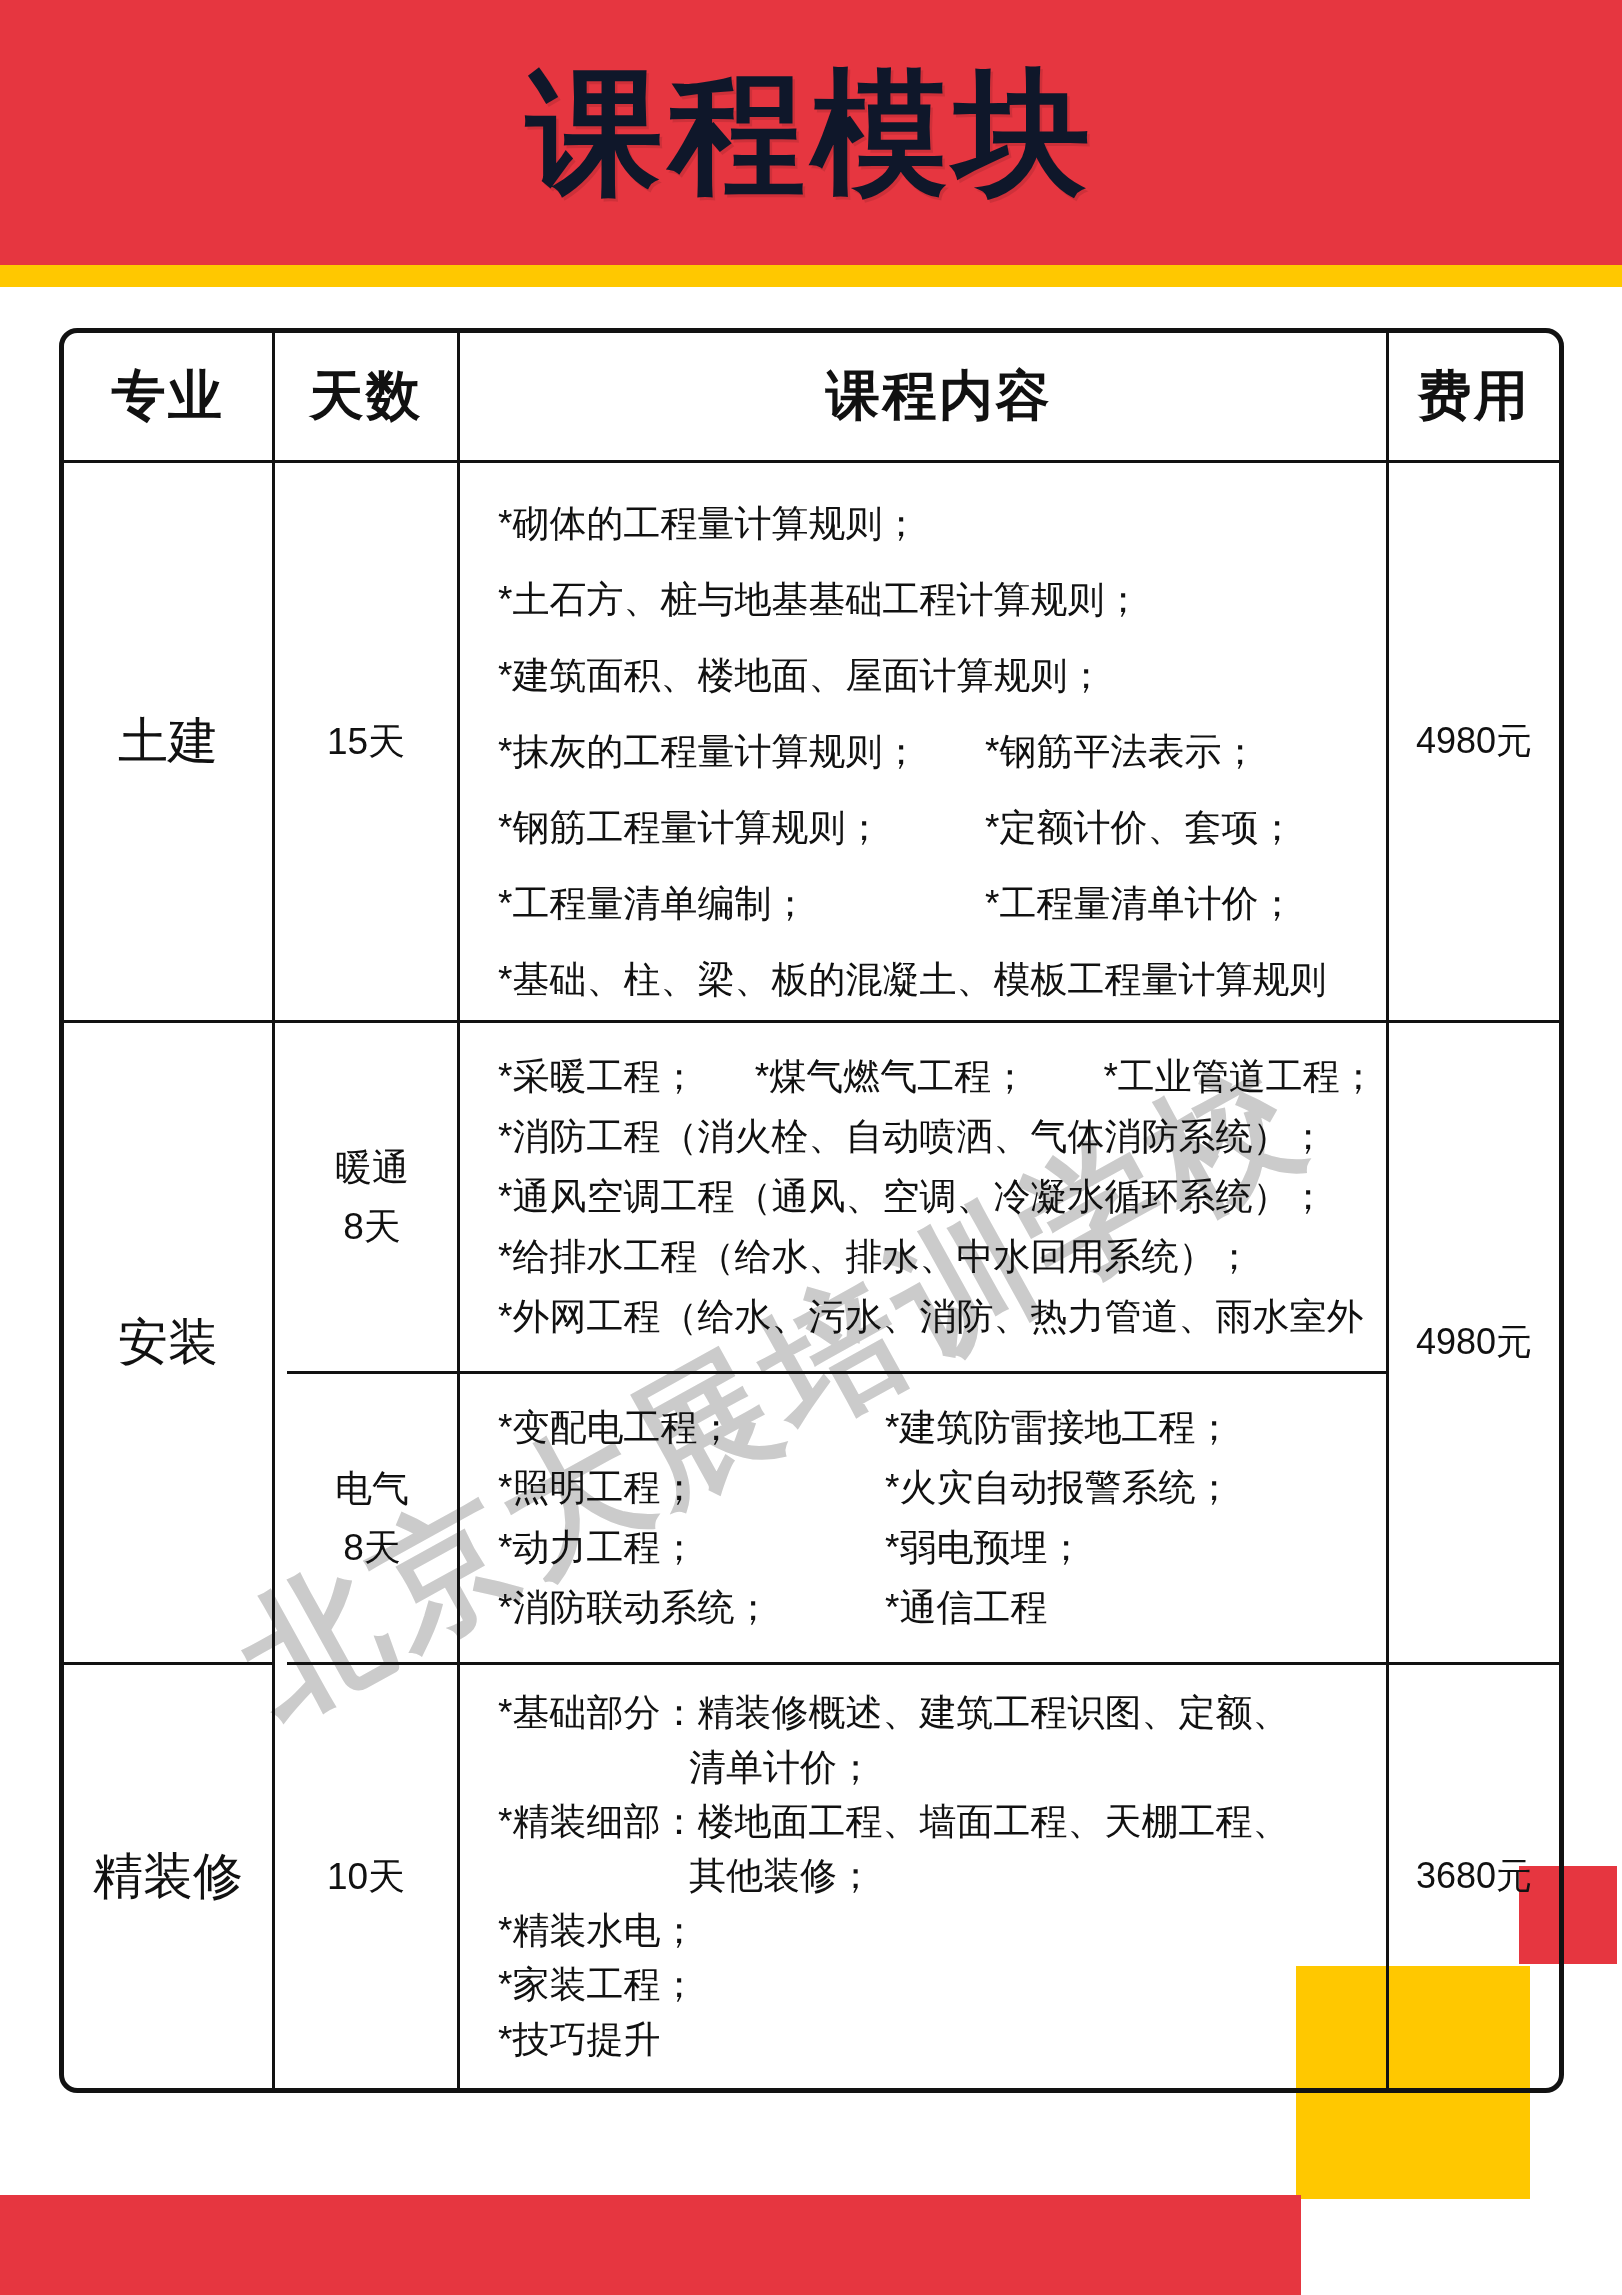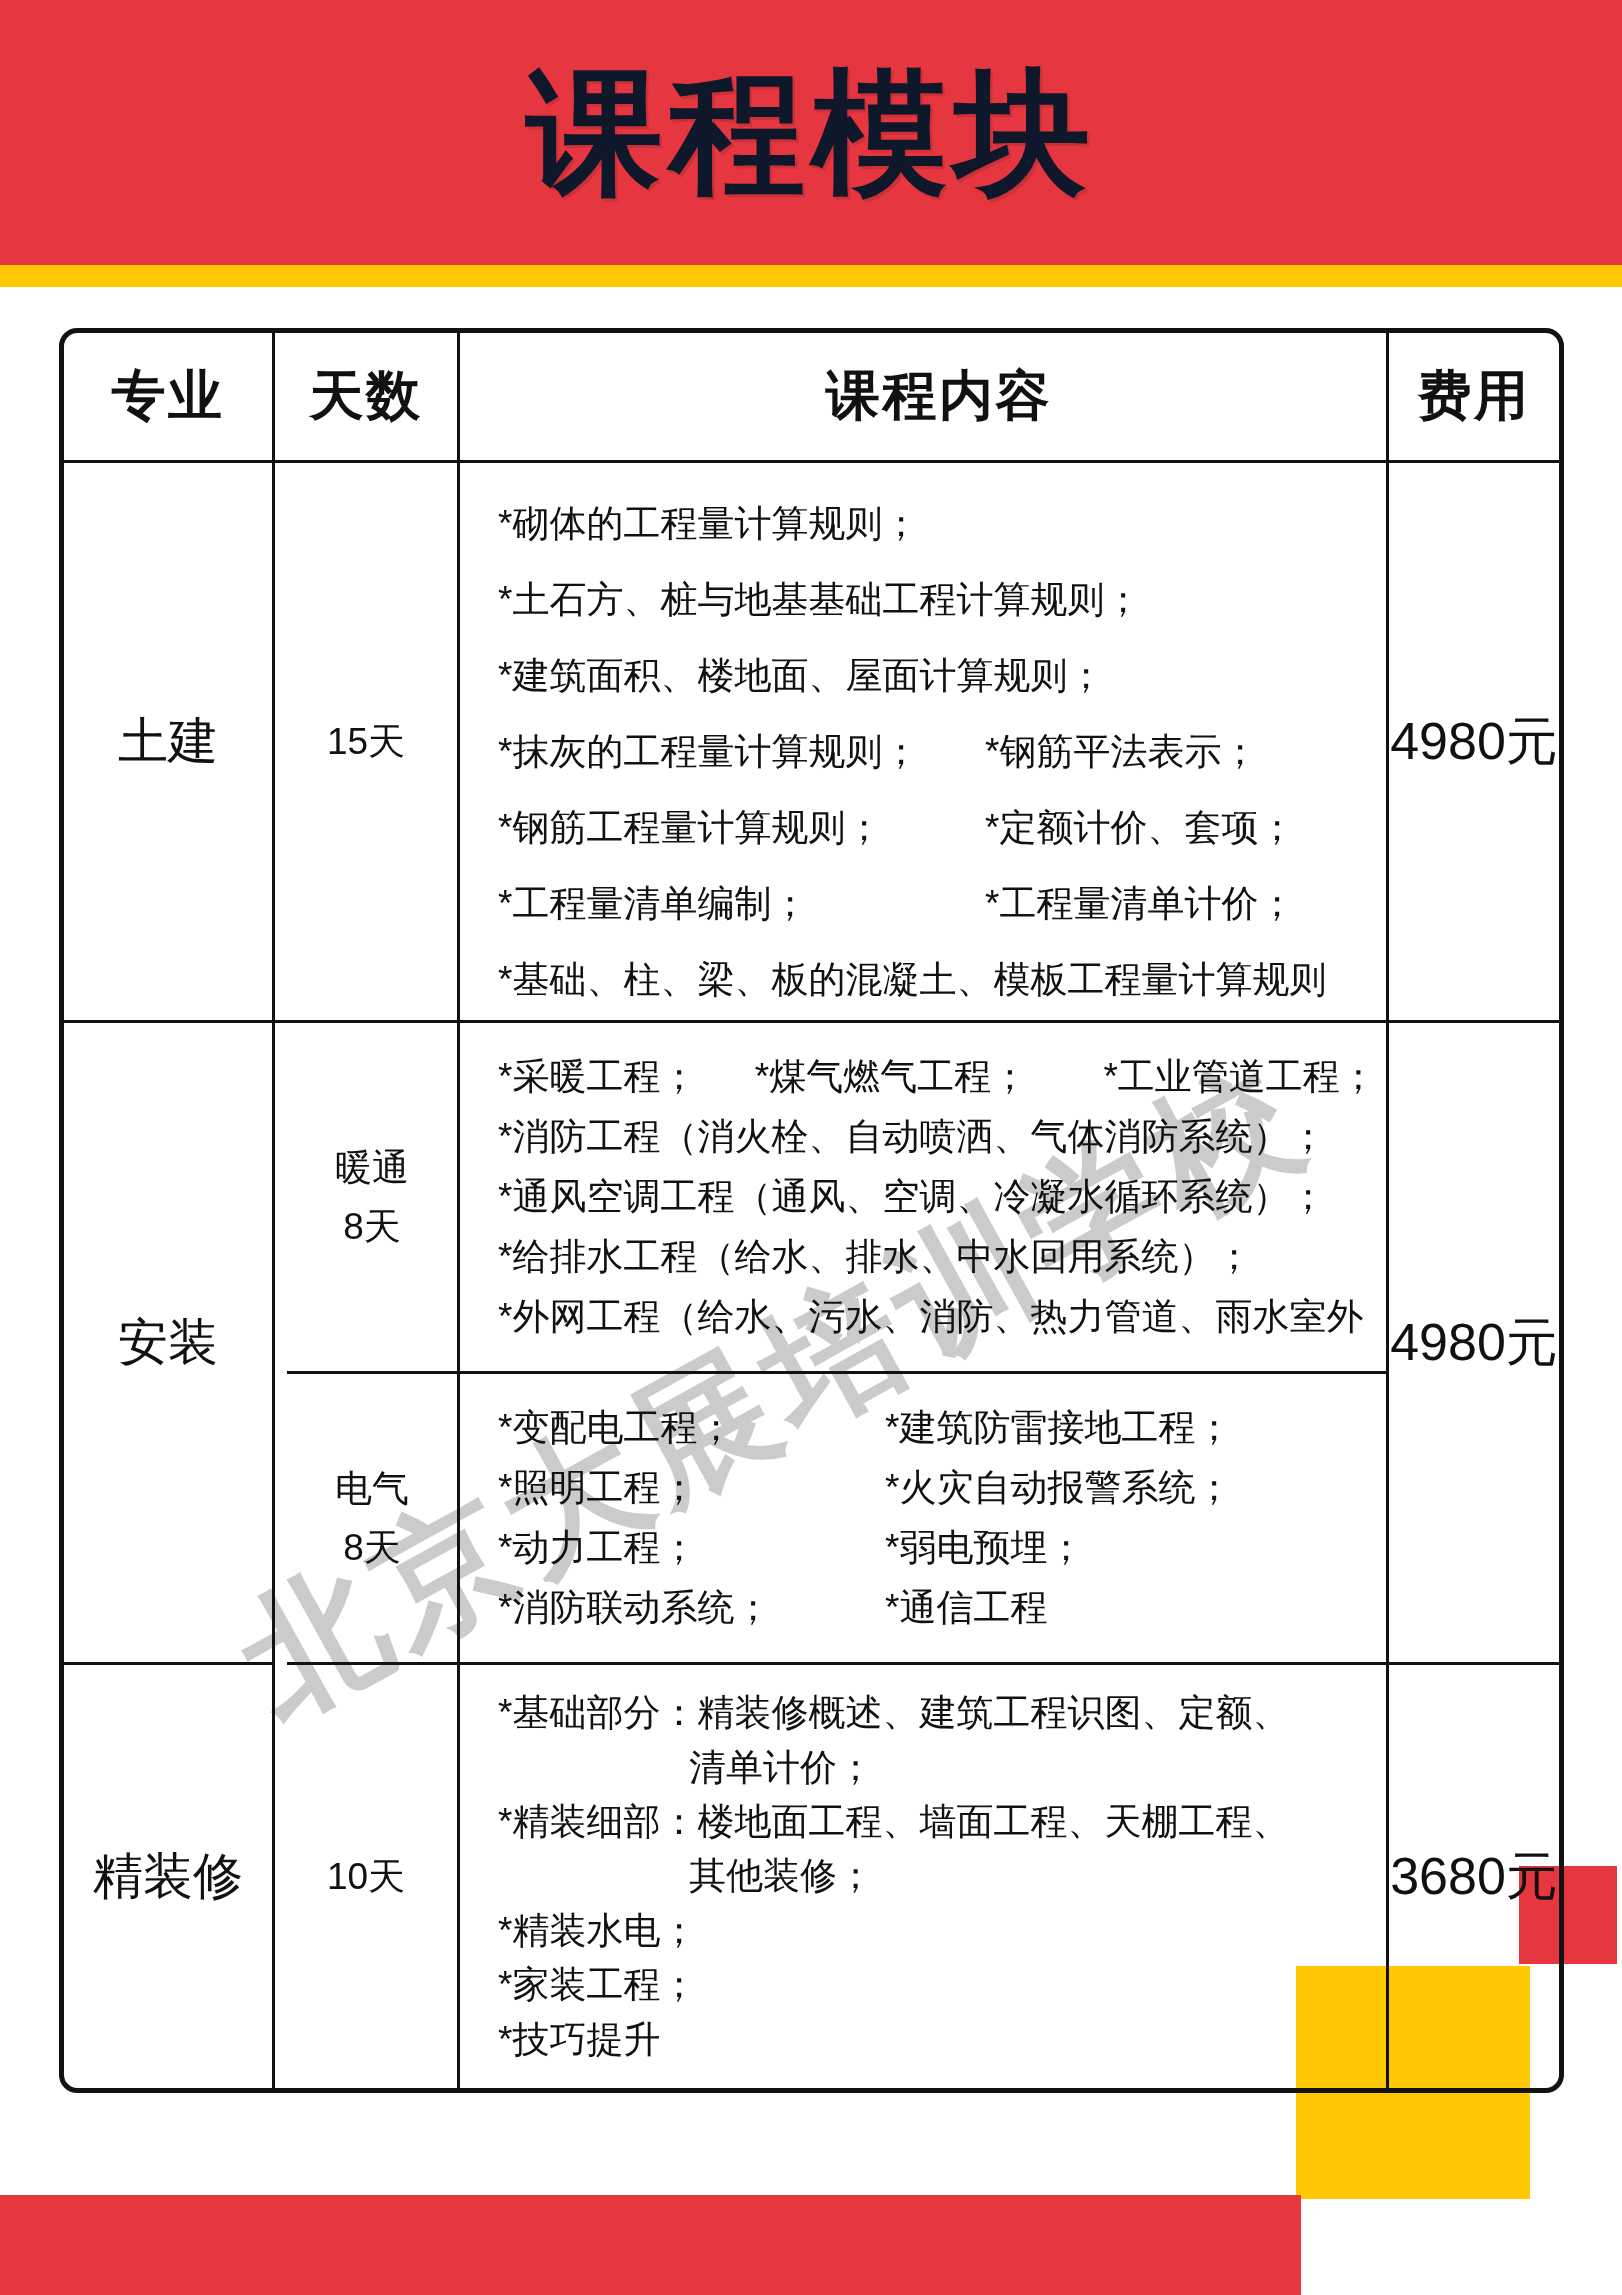--- a/index.html
+++ b/index.html
@@ -70,21 +70,21 @@
     background:transparent;
   }
   .cell{min-width:0;min-height:0;}
   .br{border-right:3.9px solid var(--border);}
   .bb{border-bottom:3.9px solid var(--border);}
   .center{display:flex;align-items:center;justify-content:center;text-align:center;}
   .col{display:flex;flex-direction:column;align-items:center;justify-content:center;margin-left:12px;}
   .hcell{font-size:54px;font-weight:900;letter-spacing:2.6px;}
   .major{font-size:50px;}
   .days{font-size:37px;line-height:1.6;}
-  .fee{font-size:52px;}
+  .fee{font-size:36px;}
   .content{
     display:flex;flex-direction:column;justify-content:space-evenly;
     padding:17px 9.2px 17px 38px;
     font-size:37px;
   }
   .r1{font-size:37px;padding-top:38px;}
   .line{display:flex;white-space:nowrap;line-height:1.25;}
   .seg{display:inline-block;white-space:nowrap;}
   .r1 .seg:first-child:not(:only-child){width:487px;}
   .r2b .seg:first-child:not(:only-child){width:387px;}

